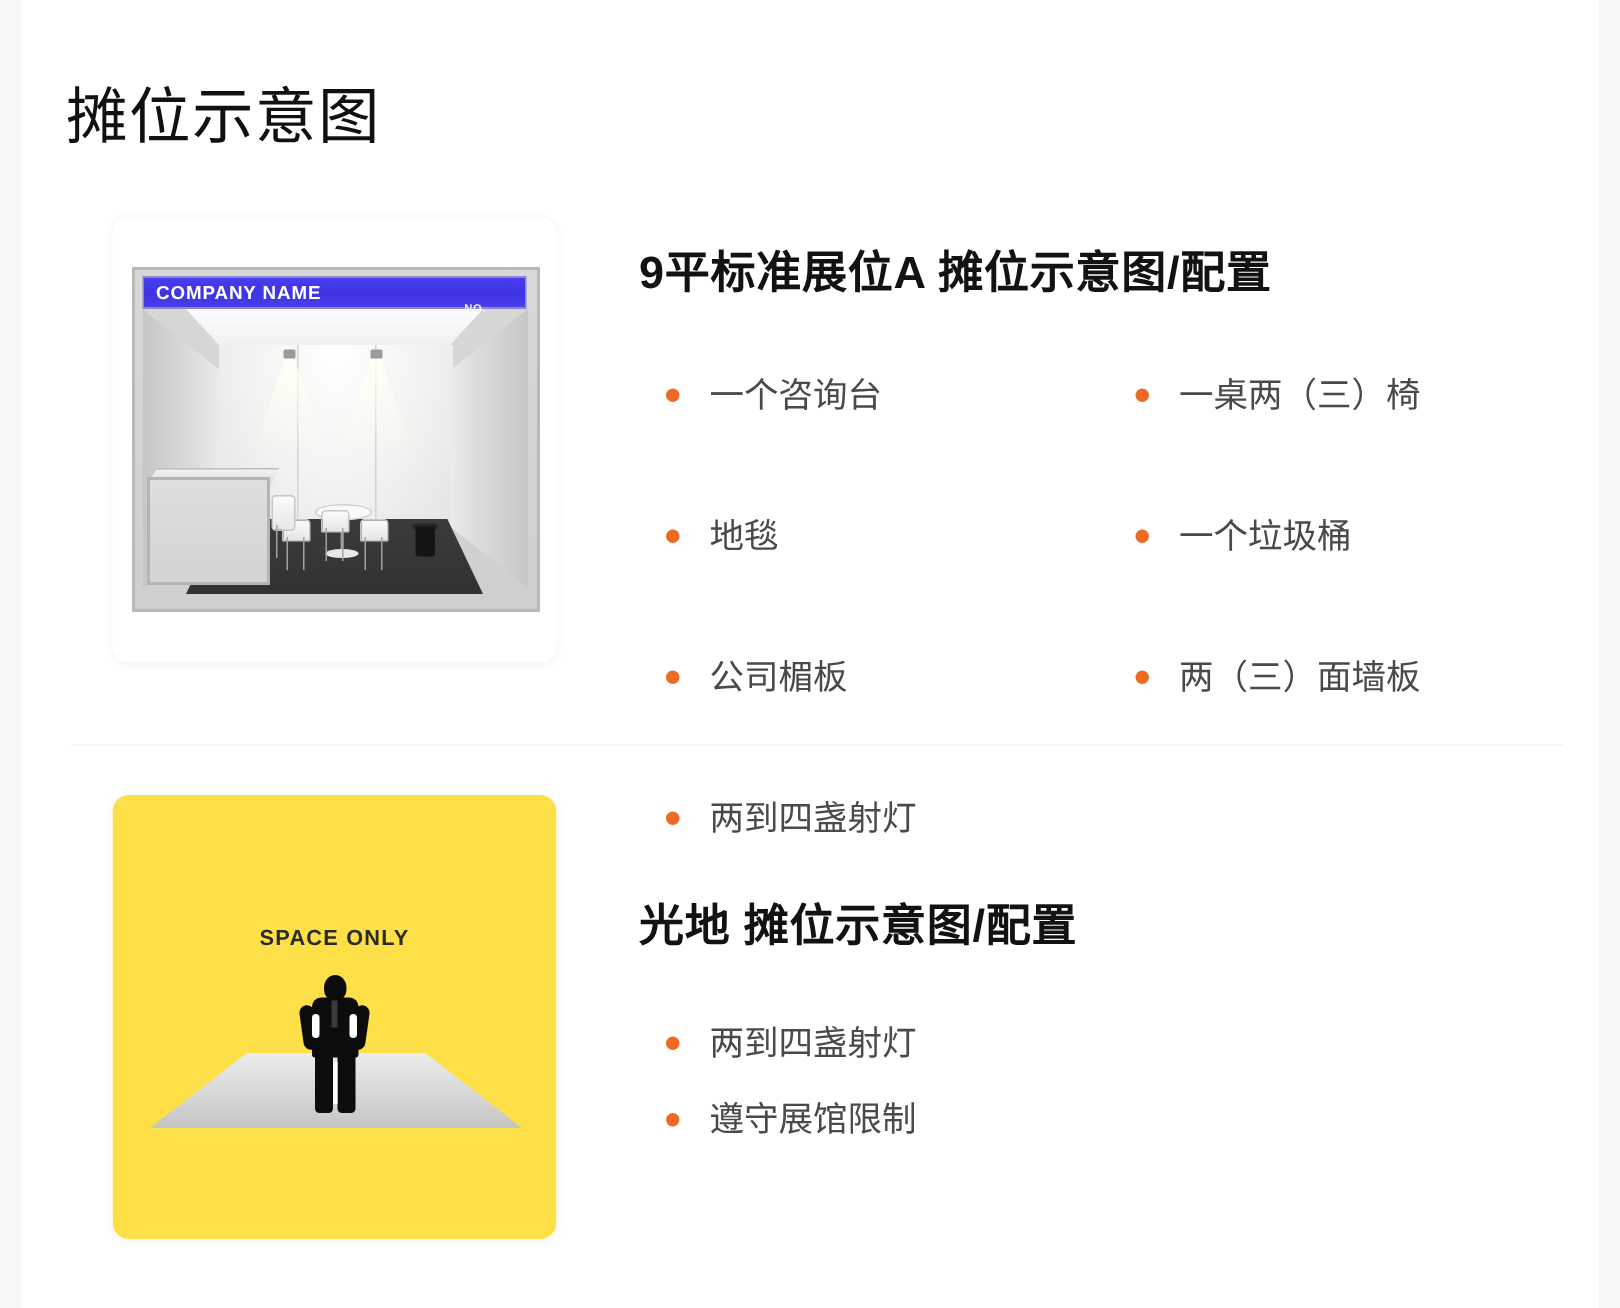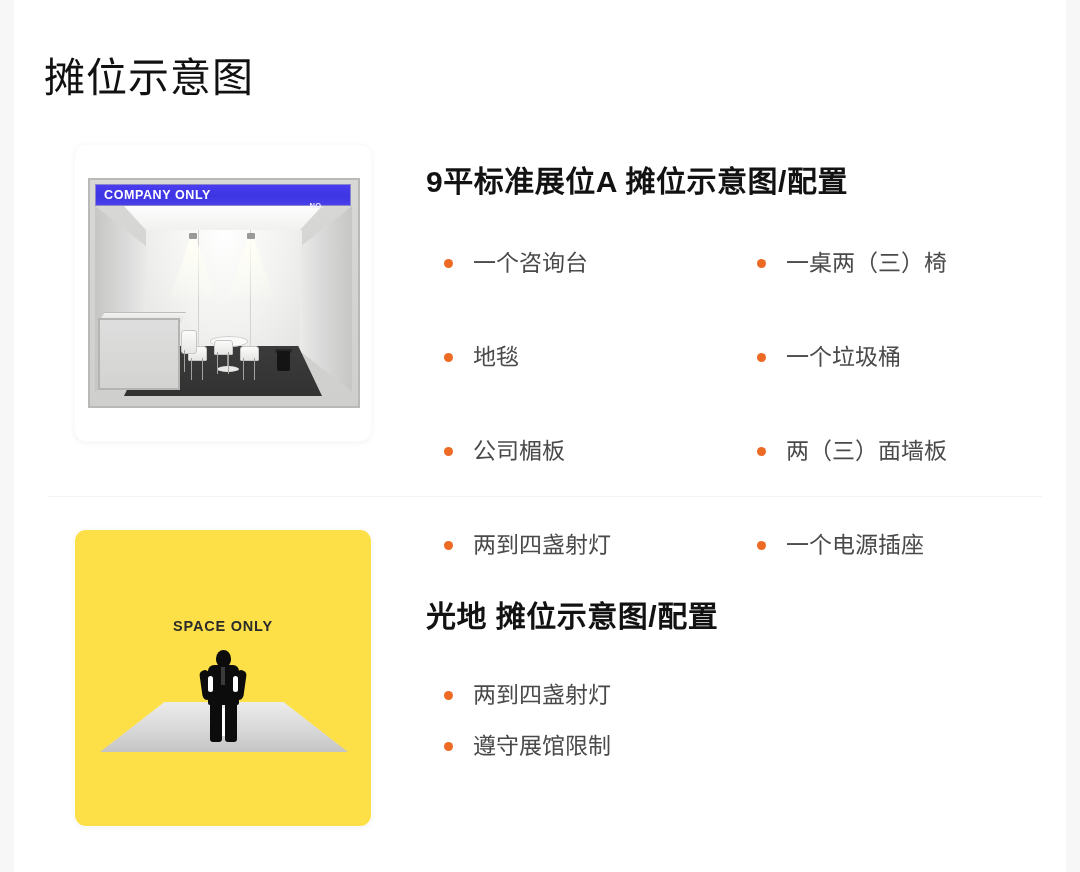--- a/index.html
+++ b/index.html
@@ -421,21 +421,21 @@
         <div class="chair-leg" style="left:96px; top:172px;"></div>
 
         <div class="chair" style="left:126px; top:162px;"></div>
         <div class="chair-leg" style="left:129px; top:174px;"></div>
         <div class="chair-leg" style="left:140px; top:174px;"></div>
 
         <div class="bin-lip"></div>
         <div class="bin"></div>
 
         <div class="fascia">
-          <span class="fascia-name">COMPANY ONLY</span>
+          <span class="fascia-name">COMPANY NAME</span>
           <span class="fascia-no">NO.</span>
         </div>
       </div>
     </div>
 
     <div class="section-heading">9平标准展位A 摊位示意图/配置</div>
 
     <div class="specs">
       <div class="spec-item">
         <span class="spec-dot"></span>
@@ -457,24 +457,20 @@
         <span class="spec-dot"></span>
         <span class="spec-text">一桌两（三）椅</span>
       </div>
       <div class="spec-item">
         <span class="spec-dot"></span>
         <span class="spec-text">一个垃圾桶</span>
       </div>
       <div class="spec-item">
         <span class="spec-dot"></span>
         <span class="spec-text">两（三）面墙板</span>
-      </div>
-      <div class="spec-item">
-        <span class="spec-dot"></span>
-        <span class="spec-text">一个电源插座</span>
       </div>
     </div>
   </div>
 
   <div class="divider"></div>
 
   <div class="section" id="section-1">
 
     <div class="thumb-card">
       <div class="space-illus">

